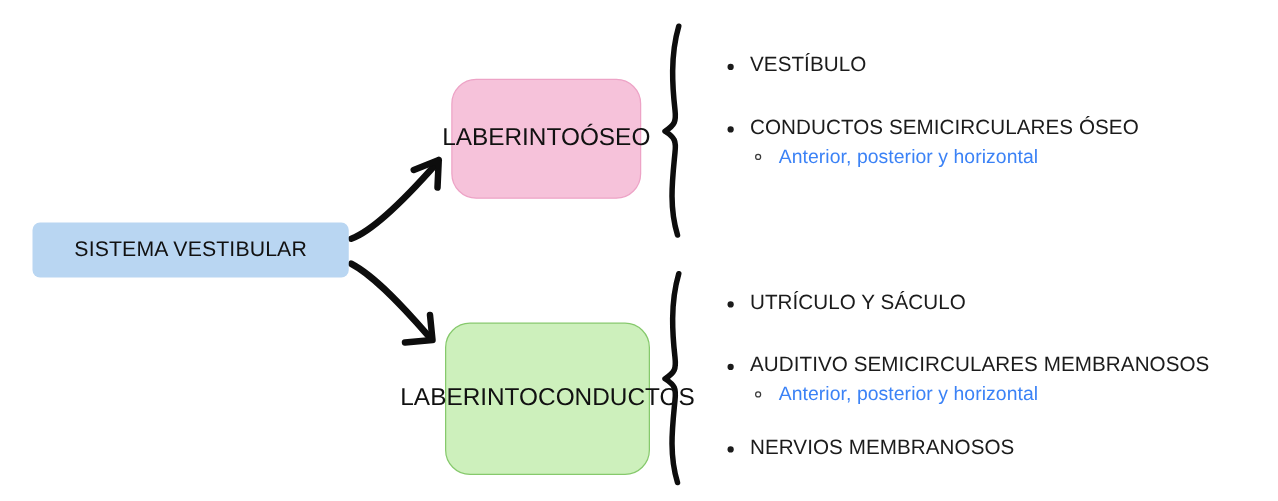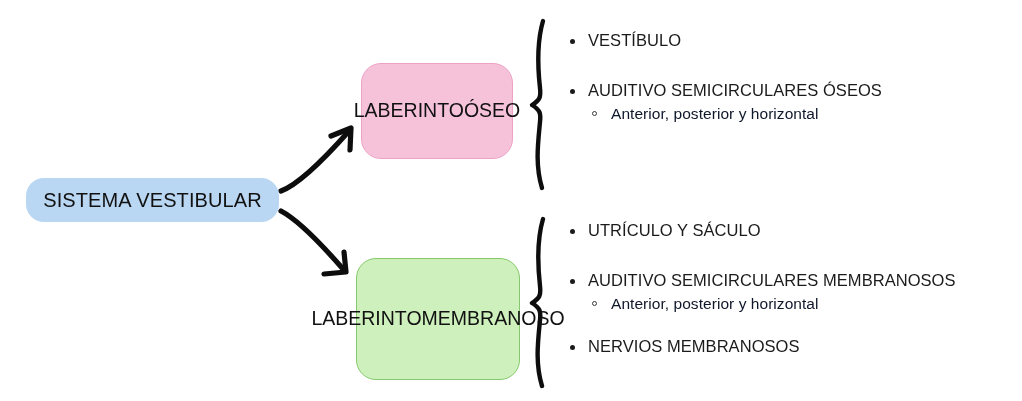--- a/index.html
+++ b/index.html
@@ -31,22 +31,22 @@
     color: #111111;
     line-height: 1.22;
   }
 
   #node-root {
     left: 26px;
     top: 178px;
     width: 253px;
     height: 44px;
     background: #b9d6f2;
-    border-radius: 18px;
-    font-size: 20px;
+    border-radius: 6px;
+    font-size: 17px;
     letter-spacing: 0.1px;
   }
 
   #node-osseous {
     left: 361px;
     top: 63px;
     width: 152px;
     height: 96px;
     background: #f6c2da;
     border: 1.6px solid #eda3c6;
@@ -80,21 +80,21 @@
     position: absolute;
     left: 0; top: 0;
     width: 1022px;
     height: 401px;
     pointer-events: none;
   }
 
   
   .blist {
     position: absolute;
-    margin: 0;
+    margin: 12px;
     padding: 0;
     list-style: none;
     color: #1b1b1b;
   }
   #list-osseous { left: 566px; top: 30px; width: 430px; }
   #list-membranous { left: 566px; top: 220px; width: 450px; }
 
   .blist > li {
     position: relative;
     padding-left: 22px;
@@ -117,21 +117,21 @@
   .sublist {
     margin: 2px 0 0 0;
     padding: 0;
     list-style: none;
   }
   .sublist > li {
     position: relative;
     padding-left: 23px;
     font-size: 15.5px;
     line-height: 1.30;
-    color: #0f172a;
+    color: #3b82f6;
     white-space: nowrap;
   }
   .sublist > li::before {
     content: "";
     position: absolute;
     left: 4px;
     top: 7px;
     width: 5px;
     height: 5px;
     border-radius: 50%;
@@ -183,29 +183,29 @@
     <span class="node-line">SISTEMA VESTIBULAR</span>
   </div>
 
   <div class="node" id="node-osseous">
     <span class="node-line">LABERINTO</span>
     <span class="node-line">ÓSEO</span>
   </div>
 
   <div class="node" id="node-membranous">
     <span class="node-line">LABERINTO</span>
-    <span class="node-line">MEMBRANOSO</span>
+    <span class="node-line">CONDUCTOS</span>
   </div>
 
   <ul class="blist" id="list-osseous">
     <li>
       <span>VESTÍBULO</span>
     </li>
     <li class="gap-a">
-      <span>AUDITIVO SEMICIRCULARES ÓSEOS</span>
+      <span>CONDUCTOS SEMICIRCULARES ÓSEO</span>
       <ul class="sublist">
         <li>
           <span>Anterior, posterior y horizontal</span>
         </li>
       </ul>
     </li>
   </ul>
 
   <ul class="blist" id="list-membranous">
     <li>

